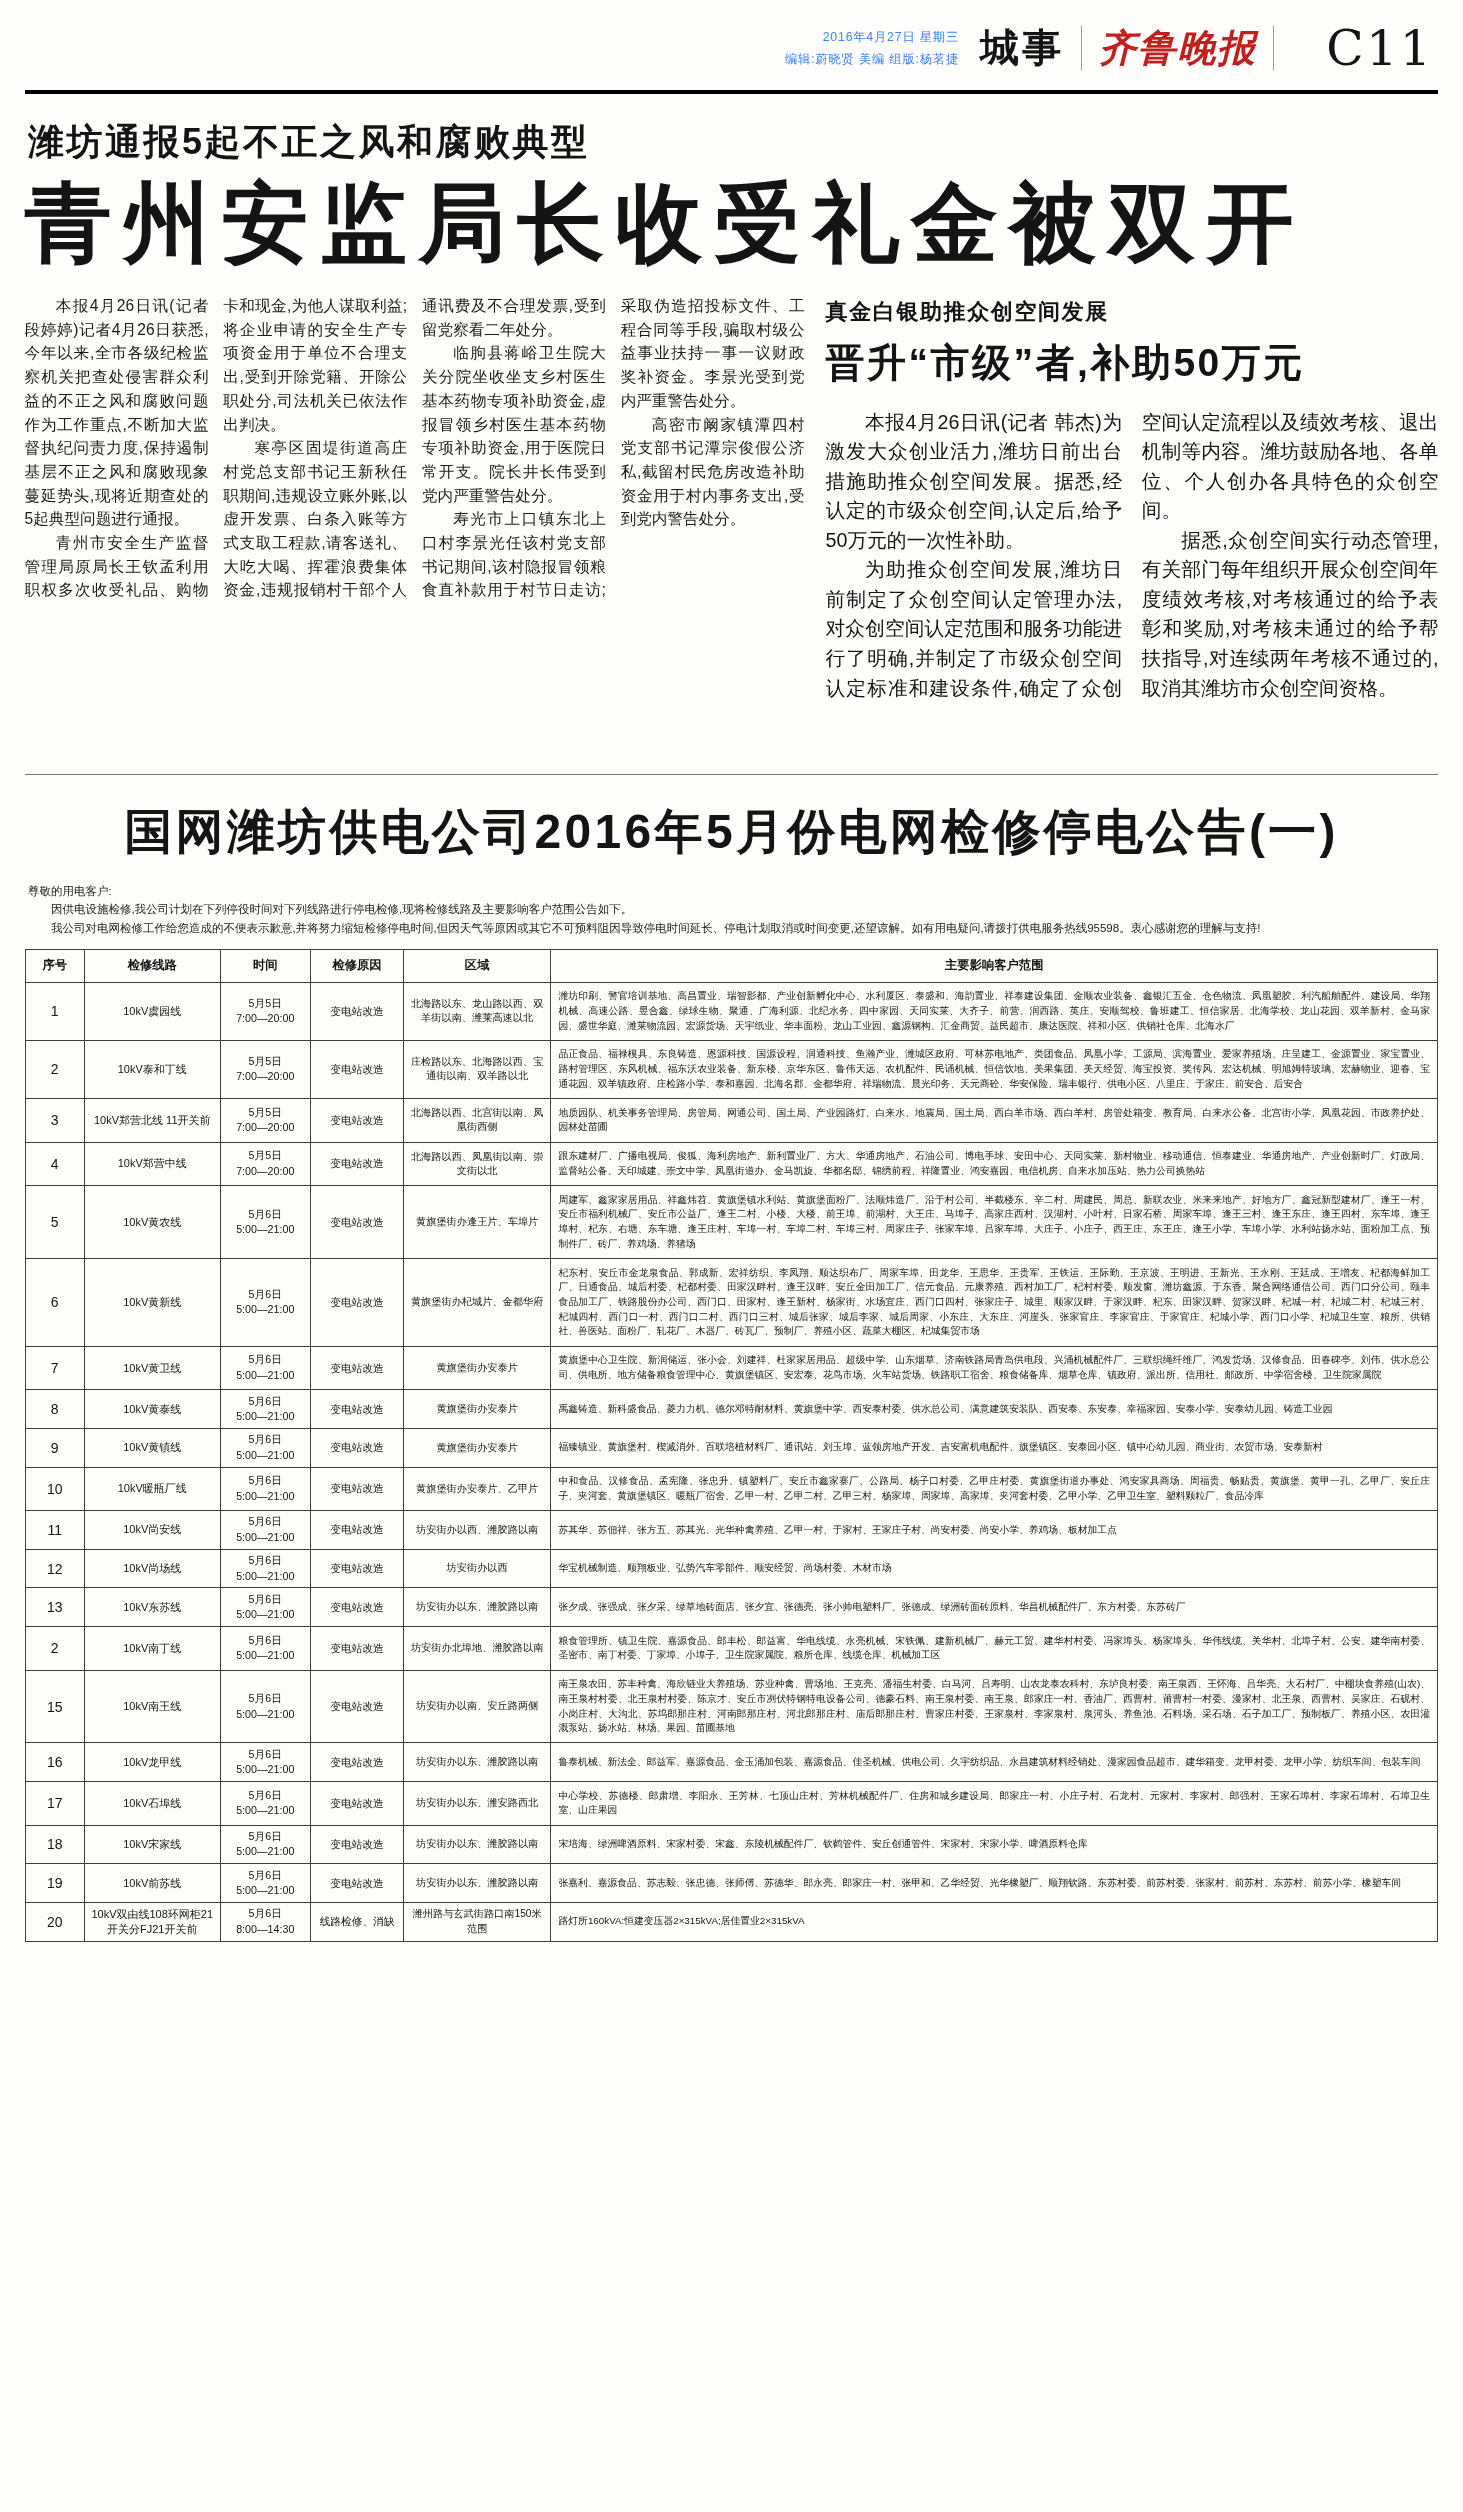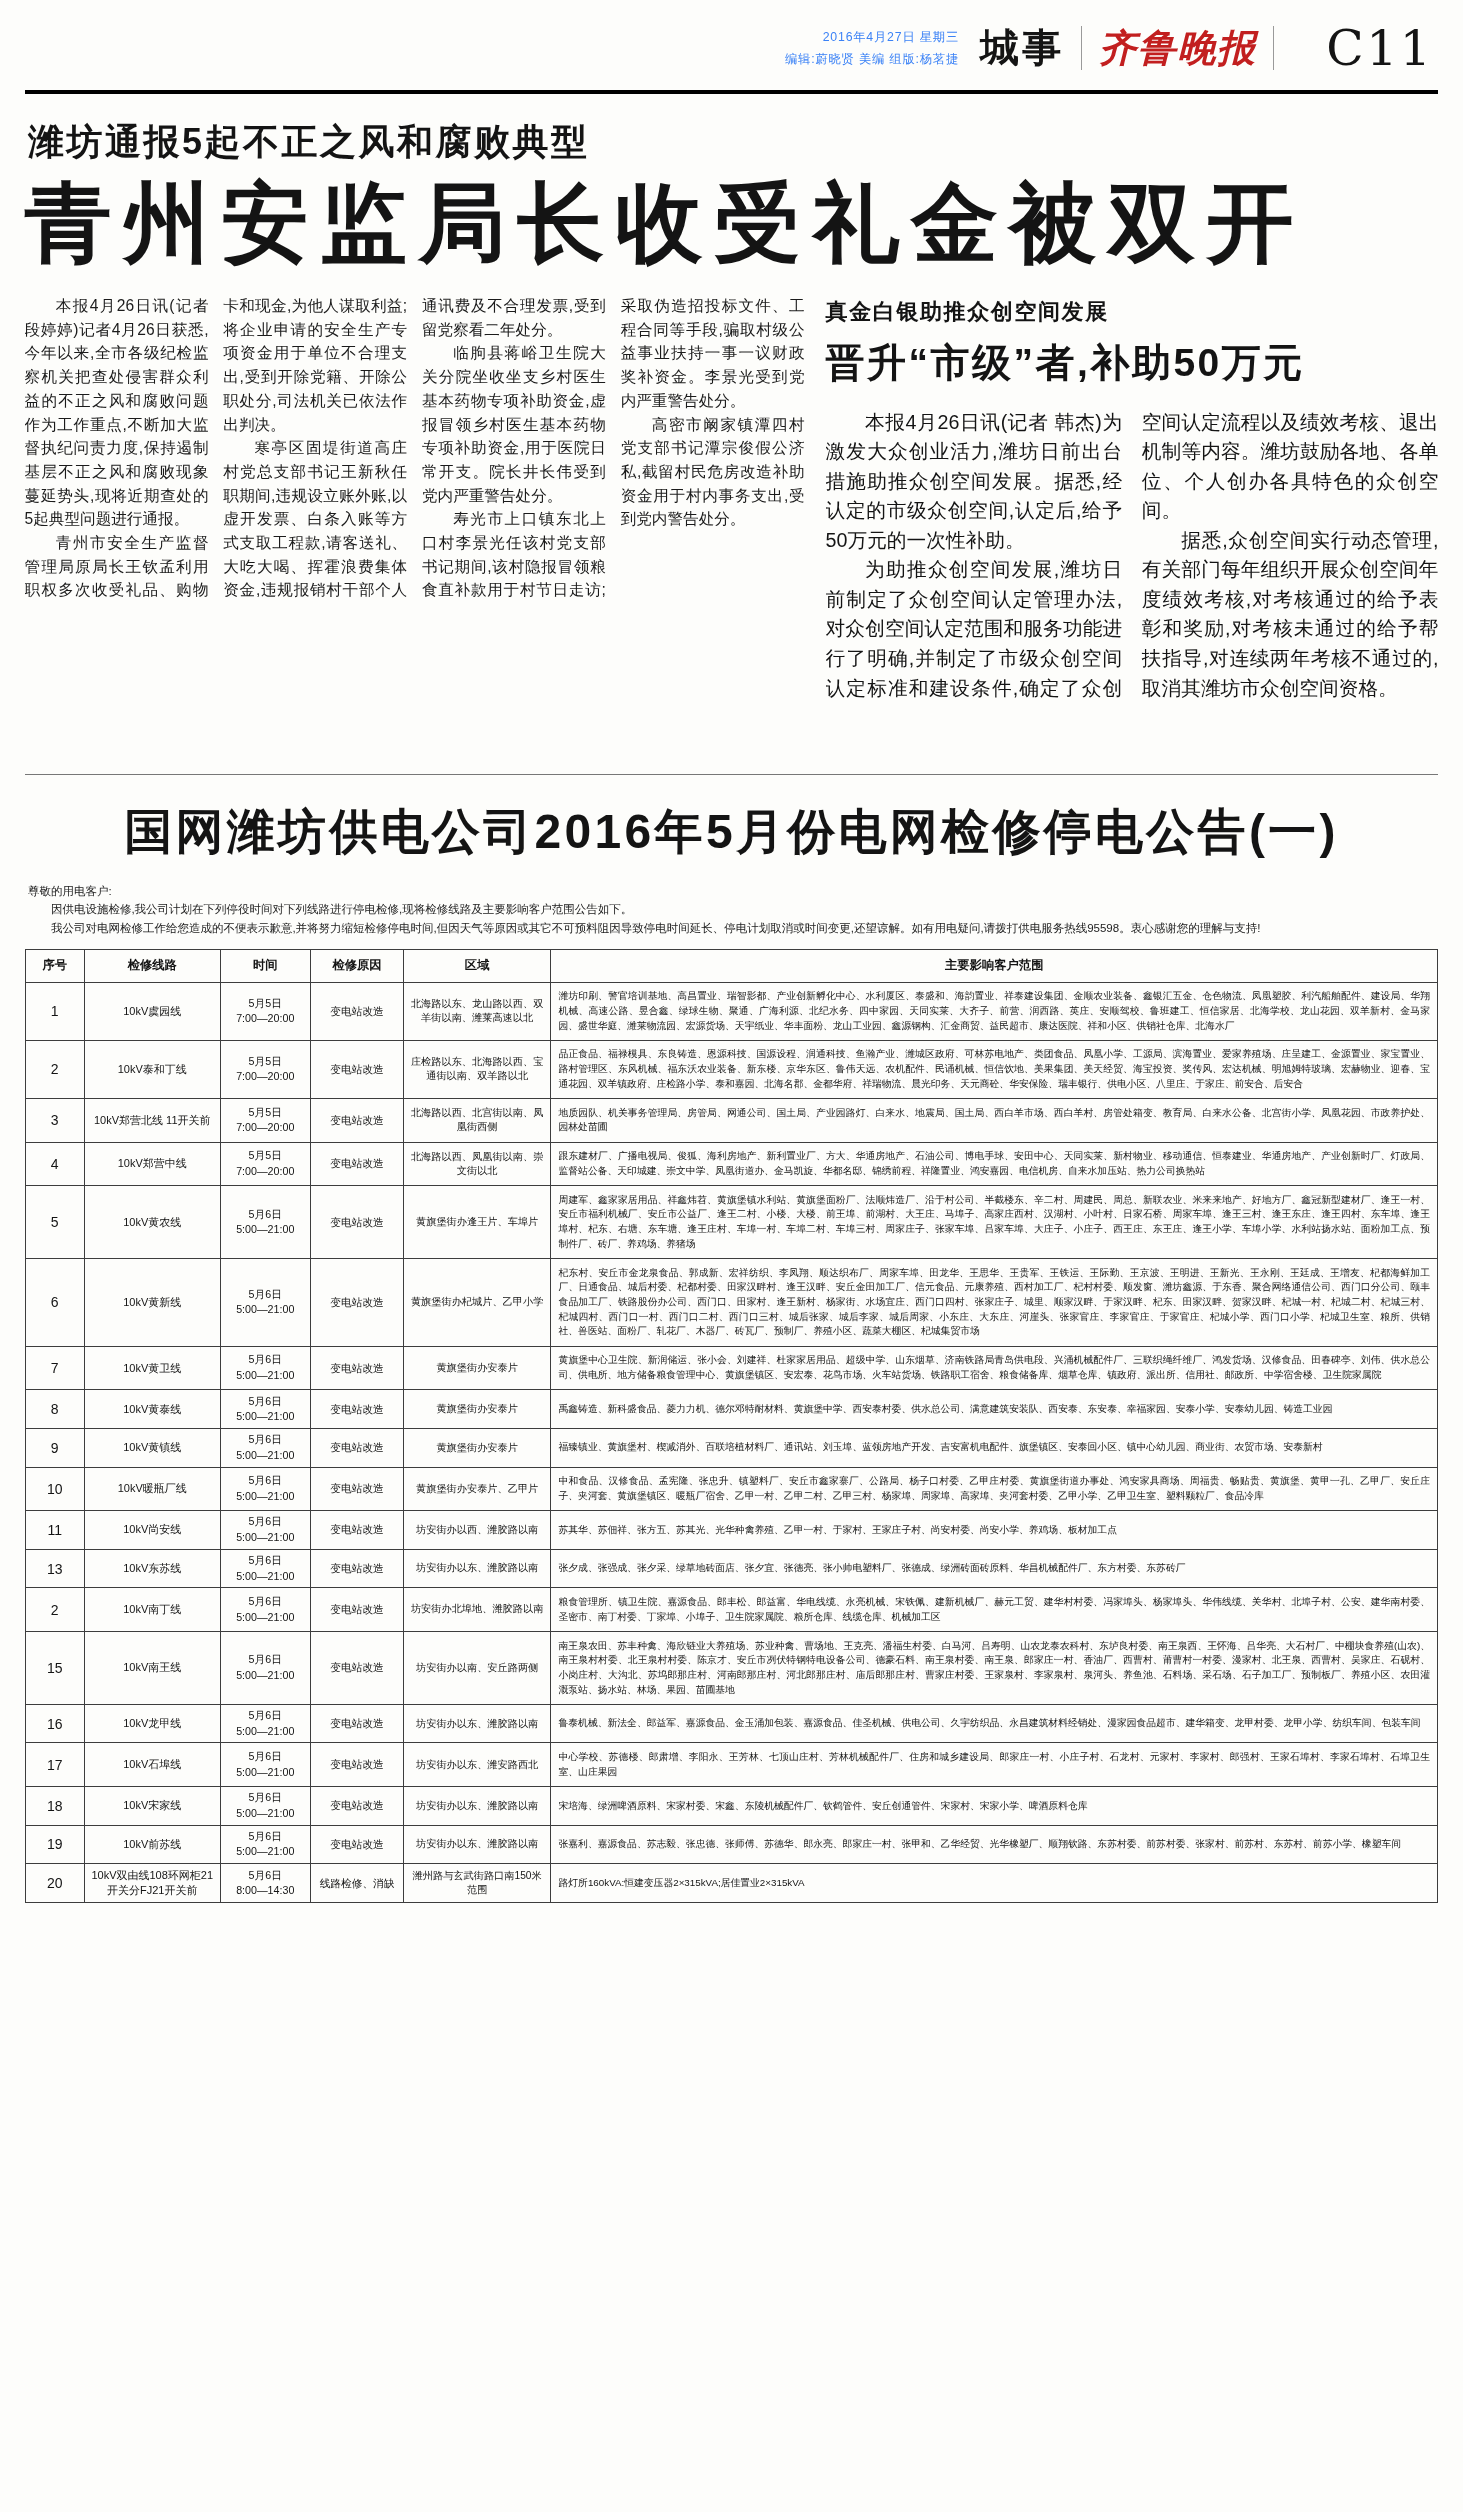--- a/index.html
+++ b/index.html
@@ -163,21 +163,21 @@
           <td class="reason">变电站改造</td>
           <td class="area">黄旗堡街办逢王片、车埠片</td>
           <td class="customers">周建军、鑫家家居用品、祥鑫炜苕、黄旗堡镇水利站、黄旗堡面粉厂、法顺炜造厂、沿于村公司、半截楼东、辛二村、周建民、周总、新联农业、米来来地产、好地方厂、鑫冠新型建材厂、逢王一村、安丘市福利机械厂、安丘市公益厂、逢王二村、小楼、大楼、前王埠、前湖村、大王庄、马埠子、高家庄西村、汉湖村、小叶村、日家石桥、周家车埠、逢王三村、逢王东庄、逢王四村、东车埠、逢王埠村、杞东、右塘、东车塘、逢王庄村、车埠一村、车埠二村、车埠三村、周家庄子、张家车埠、吕家车埠、大庄子、小庄子、西王庄、东王庄、逢王小学、车埠小学、水利站扬水站、面粉加工点、预制件厂、砖厂、养鸡场、养猪场</td>
         </tr>
         <tr>
           <td class="seq">6</td>
           <td class="line">10kV黄新线</td>
           <td class="time">5月6日
 5:00—21:00</td>
           <td class="reason">变电站改造</td>
-          <td class="area">黄旗堡街办杞城片、乙甲小学</td>
+          <td class="area">黄旗堡街办杞城片、金都华府</td>
           <td class="customers">杞东村、安丘市金龙泉食品、郭成新、宏祥纺织、李凤翔、顺达织布厂、周家车埠、田龙华、王思华、王贵军、王铁运、王际勤、王京波、王明进、王新光、王永刚、王廷成、王增友、杞都海鲜加工厂、日通食品、城后村委、杞都村委、田家汉畔村、逢王汉畔、安丘金田加工厂、信元食品、元康养殖、西村加工厂、杞村村委、顺发窗、潍坊鑫源、于东香、聚合网络通信公司、西门口分公司、颐丰食品加工厂、铁路股份办公司、西门口、田家村、逢王新村、杨家街、水场宜庄、西门口四村、张家庄子、城里、顺家汉畔、于家汉畔、杞东、田家汉畔、贺家汉畔、杞城一村、杞城二村、杞城三村、杞城四村、西门口一村、西门口二村、西门口三村、城后张家、城后李家、城后周家、小东庄、大东庄、河崖头、张家官庄、李家官庄、于家官庄、杞城小学、西门口小学、杞城卫生室、粮所、供销社、兽医站、面粉厂、轧花厂、木器厂、砖瓦厂、预制厂、养殖小区、蔬菜大棚区、杞城集贸市场</td>
         </tr>
         <tr>
           <td class="seq">7</td>
           <td class="line">10kV黄卫线</td>
           <td class="time">5月6日
 5:00—21:00</td>
           <td class="reason">变电站改造</td>
           <td class="area">黄旗堡街办安泰片</td>
           <td class="customers">黄旗堡中心卫生院、新润储运、张小会、刘建祥、杜家家居用品、超级中学、山东烟草、济南铁路局青岛供电段、兴涌机械配件厂、三联织绳纤维厂、鸿发货场、汉修食品、田春碑亭、刘伟、供水总公司、供电所、地方储备粮食管理中心、黄旗堡镇区、安宏泰、花鸟市场、火车站货场、铁路职工宿舍、粮食储备库、烟草仓库、镇政府、派出所、信用社、邮政所、中学宿舍楼、卫生院家属院</td>
@@ -210,20 +210,29 @@
           <td class="customers">中和食品、汉修食品、孟宪隆、张忠升、镇塑料厂、安丘市鑫家寨厂、公路局、杨子口村委、乙甲庄村委、黄旗堡街道办事处、鸿安家具商场、周福贵、畅贴贵、黄旗堡、黄甲一孔、乙甲厂、安丘庄子、夹河套、黄旗堡镇区、暖瓶厂宿舍、乙甲一村、乙甲二村、乙甲三村、杨家埠、周家埠、高家埠、夹河套村委、乙甲小学、乙甲卫生室、塑料颗粒厂、食品冷库</td>
         </tr>
         <tr>
           <td class="seq">11</td>
           <td class="line">10kV尚安线</td>
           <td class="time">5月6日
 5:00—21:00</td>
           <td class="reason">变电站改造</td>
           <td class="area">坊安街办以西、潍胶路以南</td>
           <td class="customers">苏其华、苏佃祥、张方五、苏其光、光华种禽养殖、乙甲一村、于家村、王家庄子村、尚安村委、尚安小学、养鸡场、板材加工点</td>
+        </tr>
+        <tr>
+          <td class="seq">12</td>
+          <td class="line">10kV尚场线</td>
+          <td class="time">5月6日
+5:00—21:00</td>
+          <td class="reason">变电站改造</td>
+          <td class="area">坊安街办以西</td>
+          <td class="customers">华宝机械制造、顺翔板业、弘势汽车零部件、顺安经贸、尚场村委、木材市场</td>
         </tr>
         <tr>
           <td class="seq">13</td>
           <td class="line">10kV东苏线</td>
           <td class="time">5月6日
 5:00—21:00</td>
           <td class="reason">变电站改造</td>
           <td class="area">坊安街办以东、潍胶路以南</td>
           <td class="customers">张夕成、张强成、张夕采、绿草地砖面店、张夕宜、张德亮、张小帅电塑料厂、张德成、绿洲砖面砖原料、华昌机械配件厂、东方村委、东苏砖厂</td>
         </tr>

